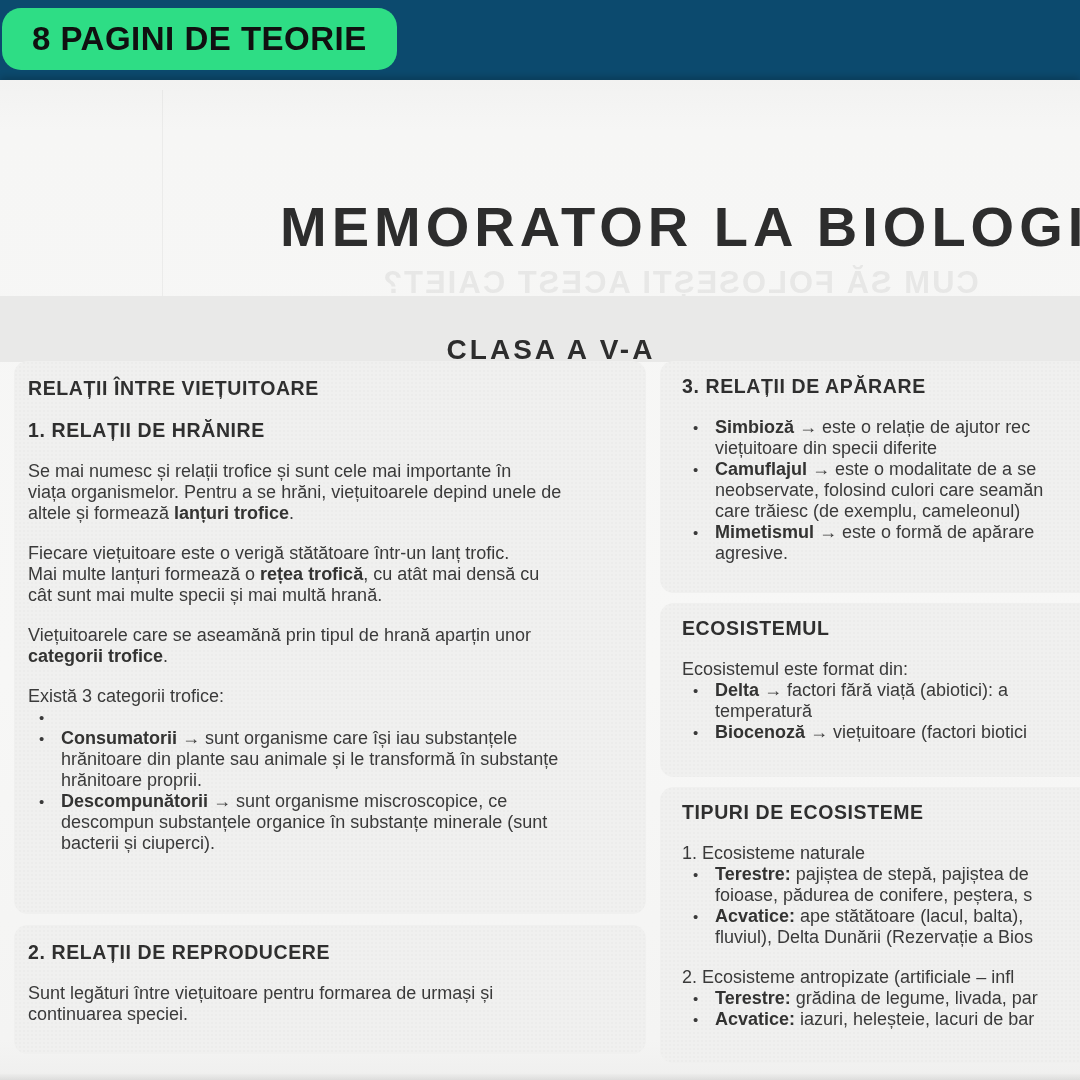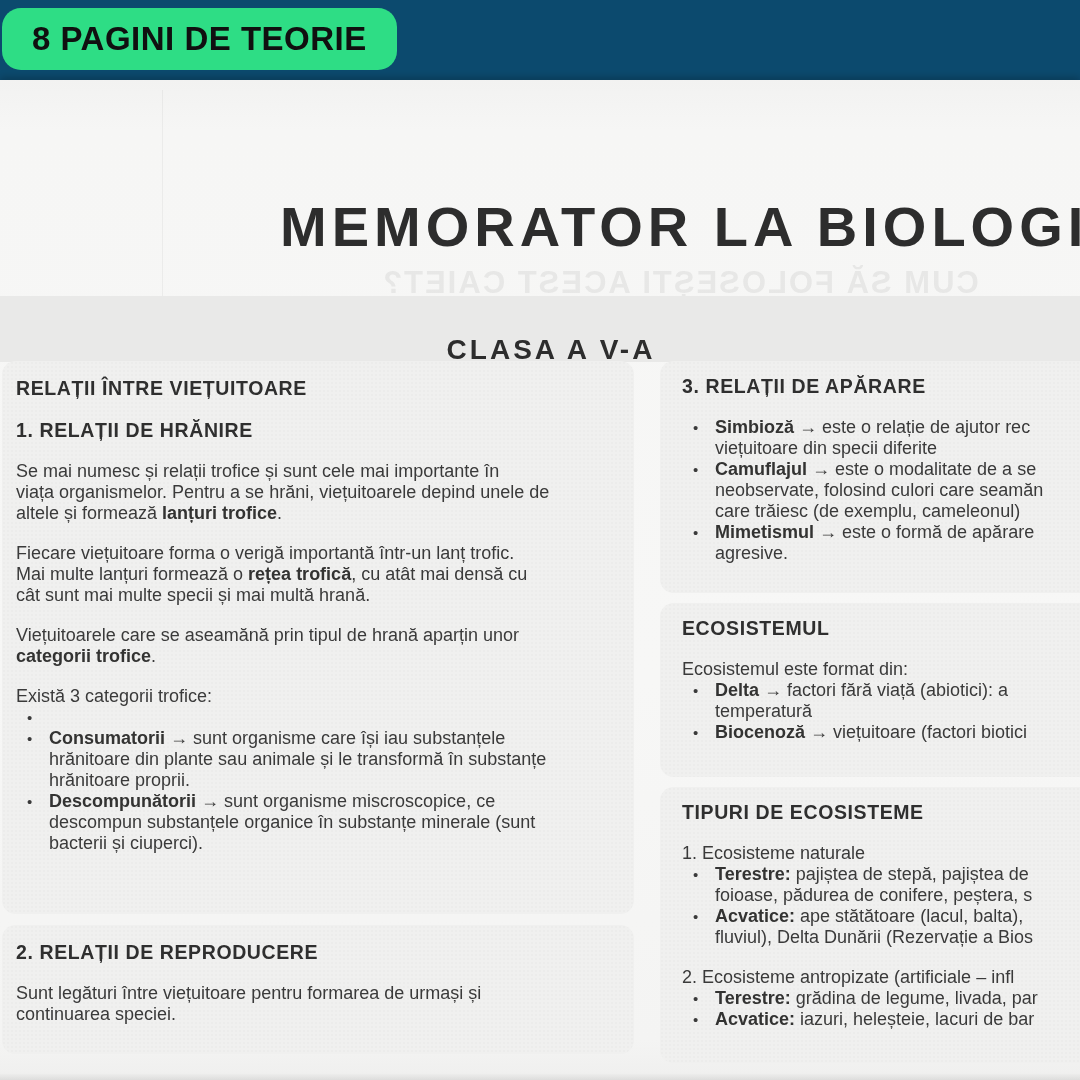--- a/index.html
+++ b/index.html
@@ -41,21 +41,21 @@
   }
   .band{
     position:absolute;top:216px;left:0;width:1080px;height:66px;
     background:#e9e9e8;display:flex;align-items:center;justify-content:center;
   }
   .subtitle{
     position:relative;left:11px;font-size:28px;font-weight:bold;color:#2d2d2d;
     letter-spacing:3px;white-space:nowrap;margin-top:42px;
   }
   .col{position:absolute;top:281px;}
-  .col-left{left:2px;width:632px;}
+  .col-left{left:14px;width:632px;}
   .col-right{left:660px;width:650px;}
   .card{
     background:#f0f0ef;
     background-image:radial-gradient(rgba(0,0,0,0.016) 1px, transparent 1px);
     background-size:4px 4px;
     border-radius:14px;box-sizing:border-box;margin-bottom:11px;
     font-size:18px;line-height:21px;overflow:visible;
   }
   .col-left .card{padding:16px 6px 12px 14px;}
   .col-right .card{padding:14px 4px 12px 22px;}
@@ -96,21 +96,21 @@
     <div class="col col-left">
       <section class="card">
           <div class="h">RELAȚII ÎNTRE VIEȚUITOARE</div>
           <div class="h">1. RELAȚII DE HRĂNIRE</div>
           <div class="p">
             <div class="ln"><span>Se mai numesc și relații trofice și sunt cele mai importante în</span></div>
             <div class="ln"><span>viața organismelor. Pentru a se hrăni, viețuitoarele depind unele de</span></div>
             <div class="ln"><span>altele și formează </span><span class="b">lanțuri trofice</span><span>.</span></div>
           </div>
           <div class="p">
-            <div class="ln"><span>Fiecare viețuitoare forma o verigă importantă într-un lanț trofic.</span></div>
+            <div class="ln"><span>Fiecare viețuitoare este o verigă stătătoare într-un lanț trofic.</span></div>
             <div class="ln"><span>Mai multe lanțuri formează o </span><span class="b">rețea trofică</span><span>, cu atât mai densă cu</span></div>
             <div class="ln"><span>cât sunt mai multe specii și mai multă hrană.</span></div>
           </div>
           <div class="p">
             <div class="ln"><span>Viețuitoarele care se aseamănă prin tipul de hrană aparțin unor</span></div>
             <div class="ln"><span class="b">categorii trofice</span><span>.</span></div>
           </div>
           <div class="p tight">
             <div class="ln"><span>Există 3 categorii trofice:</span></div>
           </div>

